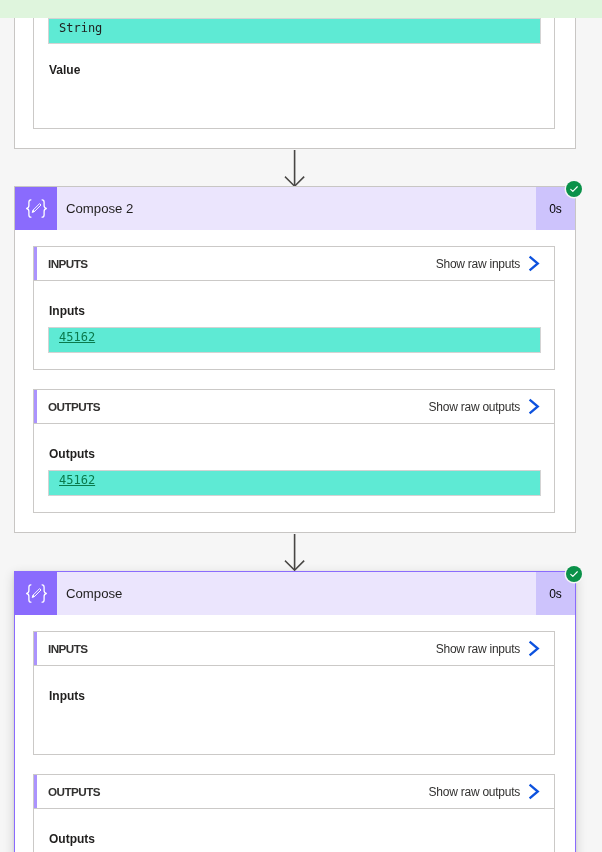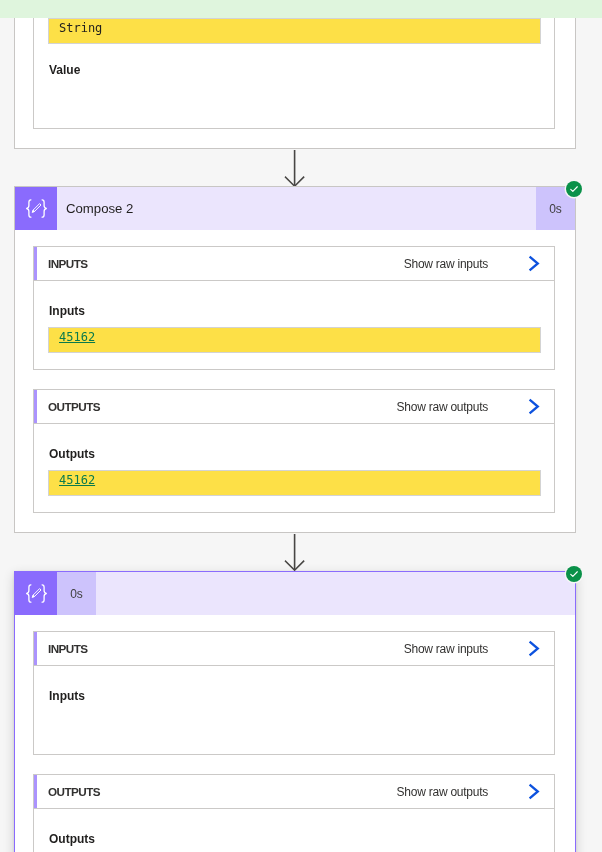--- a/index.html
+++ b/index.html
@@ -13,38 +13,38 @@
         border:1px solid #c8c6c4;box-sizing:border-box;}
   .card.selected{border:1px solid #8a6bfd;
         box-shadow:0 3.2px 11px rgba(0,0,0,.16),0 .6px 2.4px rgba(0,0,0,.10);}
 
   .card-header{position:absolute;left:0;top:0;right:0;height:43px;display:flex;align-items:stretch;
         background:#ebe5fd;}
   .card-icon{width:42px;min-width:42px;background:#8a6bfd;display:flex;align-items:center;justify-content:center;}
   .card-title{flex:1;display:flex;align-items:center;padding-left:9px;
         font-size:13.2px;color:#201f1e;}
   .card-dur{width:39px;min-width:39px;background:#cdc3fc;display:flex;align-items:center;justify-content:center;
-        font-size:12px;color:#404040;}
+        font-size:12px;color:#000000;}
   .badge{position:absolute;width:16px;height:16px;border-radius:50%;background:#0a9149;
         display:flex;align-items:center;justify-content:center;
         box-shadow:0 0 0 1.5px #f6f6f6;}
 
   
   .io{position:absolute;border:1px solid #cbc9c7;box-sizing:border-box;background:#fff;}
   .io-head{position:relative;height:33px;border-bottom:1px solid #cbc9c7;display:flex;align-items:center;
         background:#fff;}
   .io-accent{position:absolute;left:0px;top:0px;width:3px;height:33px;background:#ab93fd;}
   .io-label{padding-left:14px;font-size:11.7px;font-weight:600;color:#323130;letter-spacing:-0.55px;}
-  .io-raw{margin-left:auto;display:flex;align-items:center;padding-right:14px;gap:32px;}
+  .io-raw{margin-left:auto;display:flex;align-items:center;padding-right:14px;}
   .io-raw-txt{font-size:12px;color:#323130;letter-spacing:-0.25px;}
   .io-chev{margin-left:8px;display:flex;align-items:center;}
   .io-body{padding:23px 13px 15px 14px;}
   .io-field-label{font-size:12px;font-weight:bold;color:#201f1e;line-height:14px;margin-bottom:9px;padding-left:1px;}
   .io-input{height:26px;border:1px solid #d3d3d3;box-sizing:border-box;display:flex;align-items:flex-start;
-        padding-left:10px;padding-top:2px;font-family:"DejaVu Sans Mono","Liberation Mono",monospace;font-size:12px;line-height:14px;background:#fde047;}
+        padding-left:10px;padding-top:2px;font-family:"DejaVu Sans Mono","Liberation Mono",monospace;font-size:12px;line-height:14px;background:#5eead4;}
   .io-input.green{color:#0a7a4c;text-decoration:underline;}
   .io-input.dark{color:#201f1e;}
 
   .arrow{position:absolute;}
 </style>
 </head>
 <body>
 
 <div class="page">
 
@@ -127,20 +127,21 @@
   <div class="card selected" style="top:571px;height:347px;">
     <div class="card-header">
       <div class="card-icon">
         <svg width="21" height="19" viewBox="0 0 21 19">
           <path d="M4.9 0.8 C3.1 0.8 2.9 1.9 2.9 3.3 L2.9 6.6 C2.9 8.2 2.1 9.2 0.7 9.5 C2.1 9.8 2.9 10.8 2.9 12.4 L2.9 15.7 C2.9 17.1 3.1 18.2 4.9 18.2" fill="none" stroke="#ffffff" stroke-width="1.3" stroke-linecap="round" stroke-linejoin="round"></path>
           <path d="M16.1 0.8 C17.9 0.8 18.1 1.9 18.1 3.3 L18.1 6.6 C18.1 8.2 18.9 9.2 20.3 9.5 C18.9 9.8 18.1 10.8 18.1 12.4 L18.1 15.7 C18.1 17.1 17.9 18.2 16.1 18.2" fill="none" stroke="#ffffff" stroke-width="1.3" stroke-linecap="round" stroke-linejoin="round"></path>
           <path d="M13.6 4.6 L15.0 6.0 L8.6 12.4 L6.3 13.3 L7.2 11.0 Z" fill="none" stroke="#ffffff" stroke-width="0.95" stroke-linejoin="round"></path>
           <path d="M7.2 11.0 L8.6 12.4 L6.3 13.3 Z" fill="#ffffff" stroke="#ffffff" stroke-width="0.75" stroke-linejoin="round"></path>
         </svg>
       </div>
+      <div class="card-title">Compose</div>
       <div class="card-dur">0s</div>
     </div>
     <div class="badge" style="right:-6.8px;top:-5.8px;">
       <svg width="10" height="10" viewBox="0 0 12 12">
         <path d="M2.1 6.4 L4.6 8.9 L10.0 3.3" stroke="#ffffff" stroke-width="1.35" fill="none" stroke-linecap="round" stroke-linejoin="round"></path>
       </svg>
     </div>
 
     <div class="io" style="left:18px;top:59px;width:522px;height:124px;">
       <div class="io-head">

